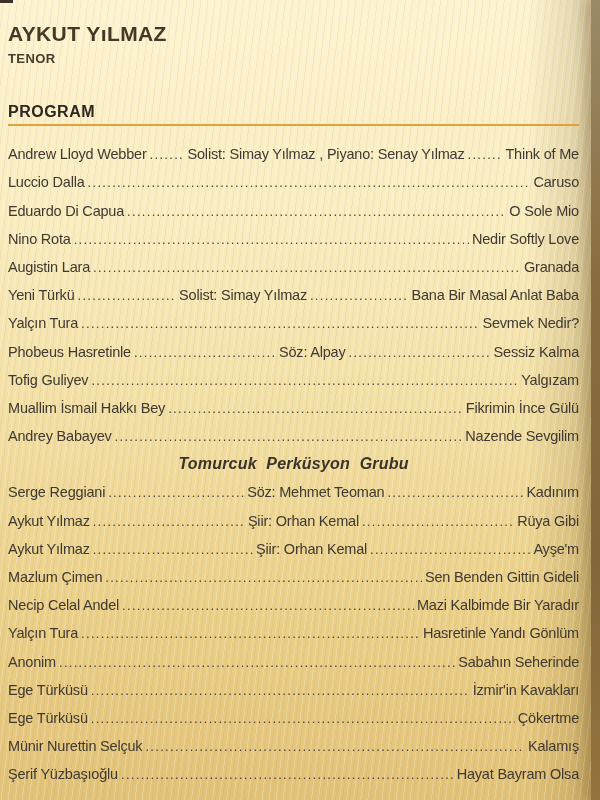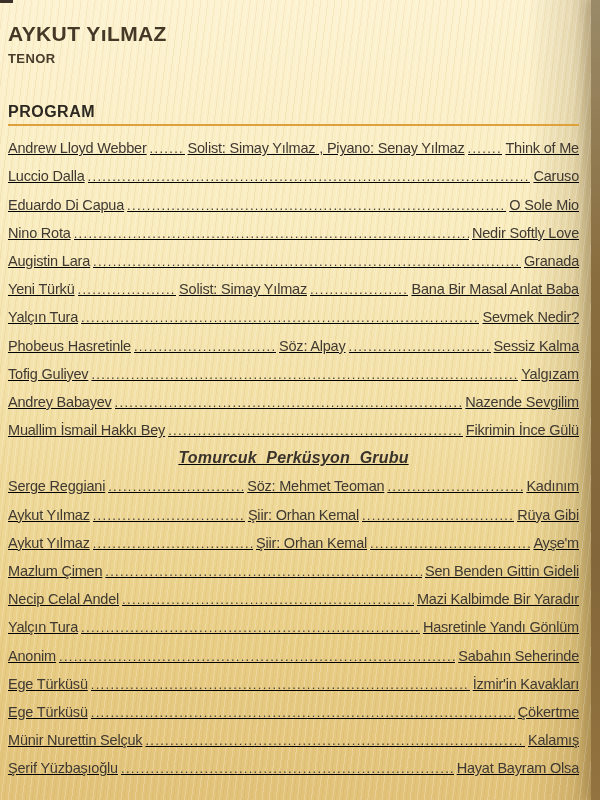--- a/index.html
+++ b/index.html
@@ -43,21 +43,21 @@
   }
   .program-title {
     margin-top: 37px;
     font-size: 16px; font-weight: bold; color: #2c2720;
     letter-spacing: 0.5px;
   }
   .program-rule {
     height: 2px; margin-top: 3px;
     background: #dfa13c;
   }
-  .rows { margin-top: 8px; text-decoration: underline; }
+  .rows { margin-top: 14px; }
   .row {
     display: flex; align-items: center;
     height: 28.2px;
     font-size: 14.5px; color: #3f3931;
     letter-spacing: -0.2px;
     white-space: nowrap;
   }
   .row .name, .row .mid, .row .title { flex: 0 0 auto; }
   .leader {
     flex: 1 1 auto; min-width: 10px;
@@ -143,30 +143,30 @@
     <span class="leader"></span>
     <span class="title">Sessiz Kalma</span>
   </div>
       <div class="row">
     <span class="name">Tofig Guliyev</span>
     <span class="leader"></span>
 
     <span class="title">Yalgızam</span>
   </div>
       <div class="row">
+    <span class="name">Muallim İsmail Hakkı Bey</span>
+    <span class="leader"></span>
+
+    <span class="title">Fikrimin İnce Gülü</span>
+  </div>
+      <div class="row">
     <span class="name">Andrey Babayev</span>
     <span class="leader"></span>
 
     <span class="title">Nazende Sevgilim</span>
-  </div>
-      <div class="row">
-    <span class="name">Muallim İsmail Hakkı Bey</span>
-    <span class="leader"></span>
-
-    <span class="title">Fikrimin İnce Gülü</span>
   </div>
       <div class="section-heading">
     <span class="heading-text">Tomurcuk Perküsyon Grubu</span>
   </div>
       <div class="row">
     <span class="name">Serge Reggiani</span>
     <span class="leader"></span>
     <span class="mid">Söz: Mehmet Teoman</span>
     <span class="leader"></span>
     <span class="title">Kadınım</span>

